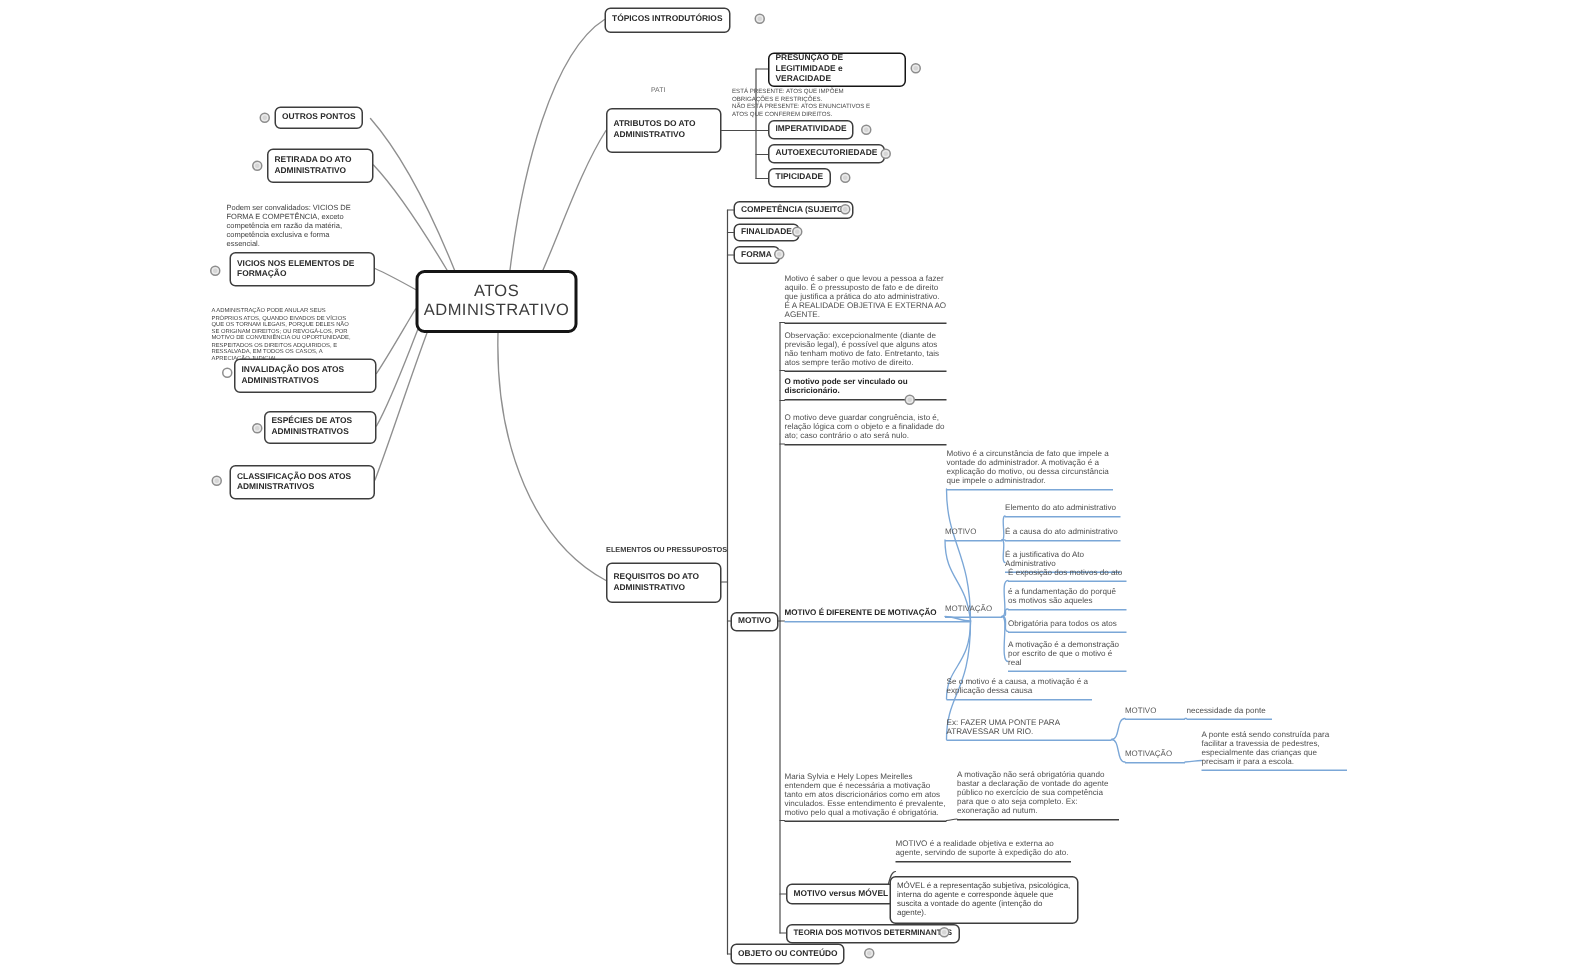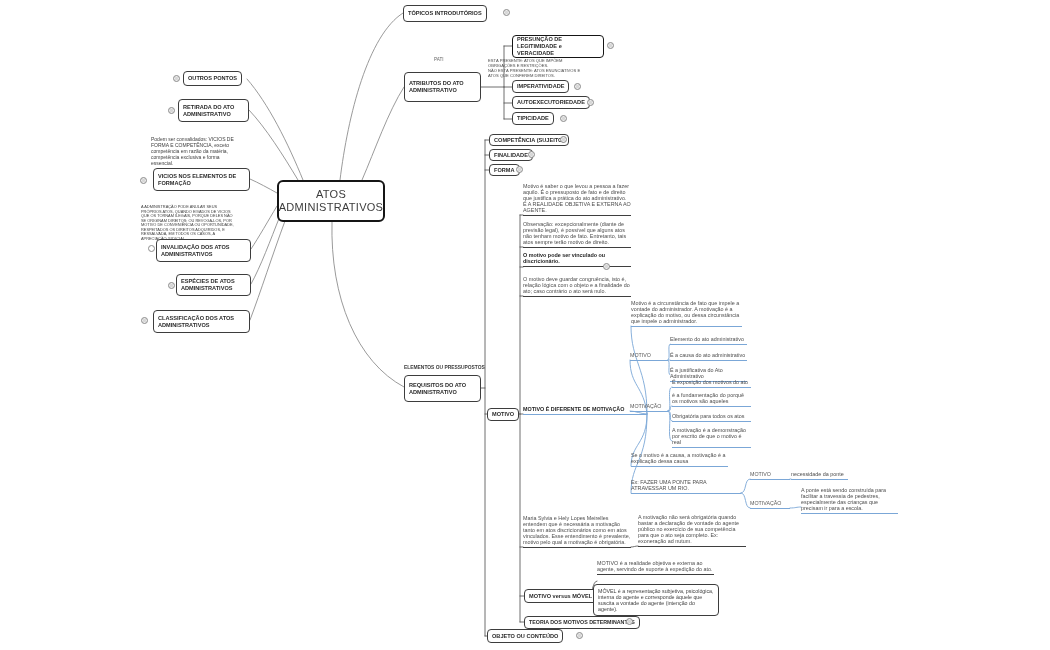--- a/index.html
+++ b/index.html
@@ -89,21 +89,21 @@
       <path d="M 668,411 C 673,411 668,406 672,406"></path>
       <path d="M 668,411 C 673,411 668,421 672,421"></path>
       <path d="M 668,411 C 673,411 666,441 672,441"></path>
       <path d="M 741,493 C 747,493 744,479 750,479"></path>
       <path d="M 741,493 C 747,493 744,508 750,508"></path>
       <path d="M 790,479 L 791,479"></path>
       <path d="M 790,508 C 796,508 796,507 801,507"></path>
     </g>
   </svg>
 
-  <div class="node central" style="left:277px;top:180px;width:108px;height:42px;">ATOS ADMINISTRATIVOS</div>
+  <div class="node central" style="left:277px;top:180px;width:108px;height:42px;">ATOS ADMINISTRATIVO</div>
 
   <div class="node nw" style="left:403px;top:5px;height:17px;">TÓPICOS INTRODUTÓRIOS</div>
   <span class="sticker" style="left:503px;top:9px;"></span>
 
   <div class="callout" style="left:434px;top:57px;">PATI</div>
   <div class="node" style="left:404px;top:72px;width:77px;height:30px;">ATRIBUTOS DO ATO ADMINISTRATIVO</div>
   <div class="node heavy" style="left:512px;top:35px;width:92px;height:23px;">PRESUNÇÃO DE LEGITIMIDADE e VERACIDADE</div>
   <span class="sticker" style="left:607px;top:42px;"></span>
   <div class="note pre" style="left:488px;top:58px;width:102px;">ESTÁ PRESENTE: ATOS QUE IMPÕEM OBRIGAÇÕES E RESTRIÇÕES.
 NÃO ESTÁ PRESENTE: ATOS ENUNCIATIVOS E ATOS QUE CONFEREM DIREITOS.</div>

